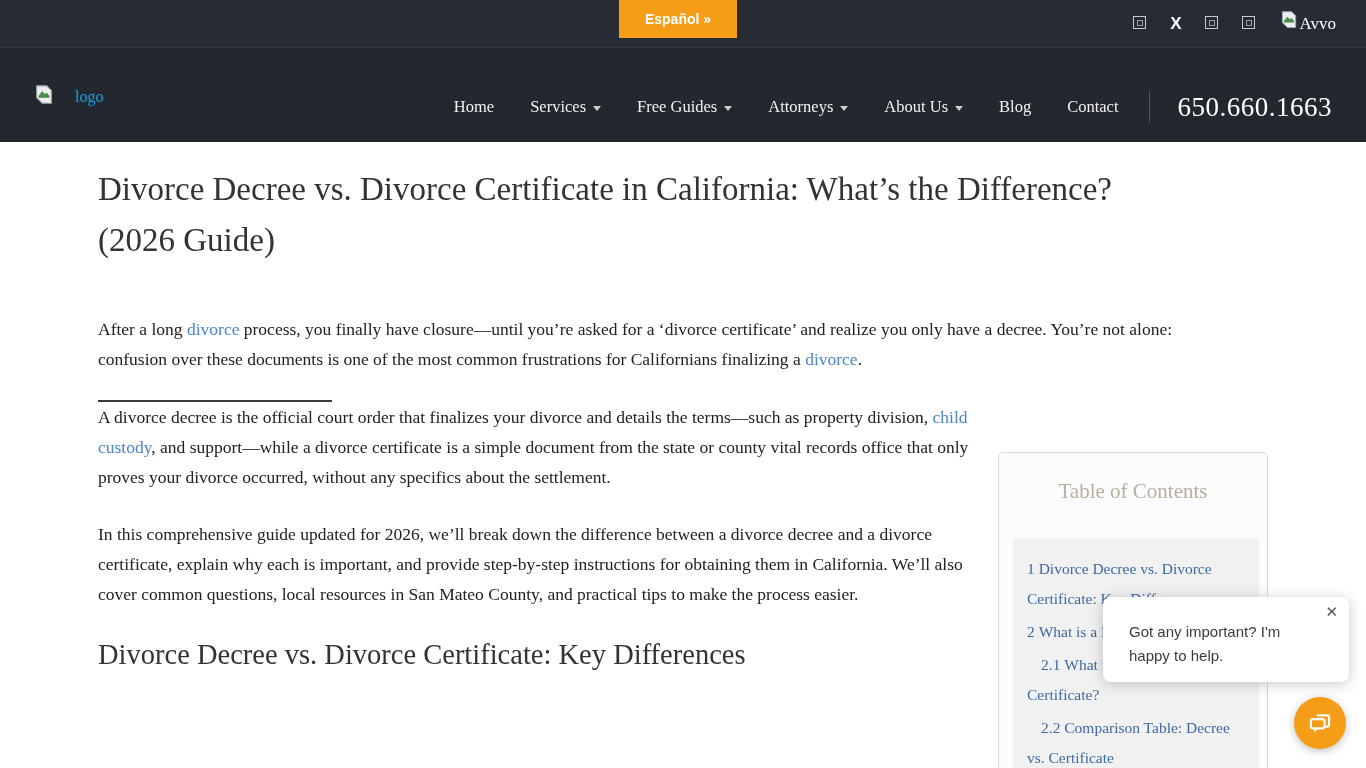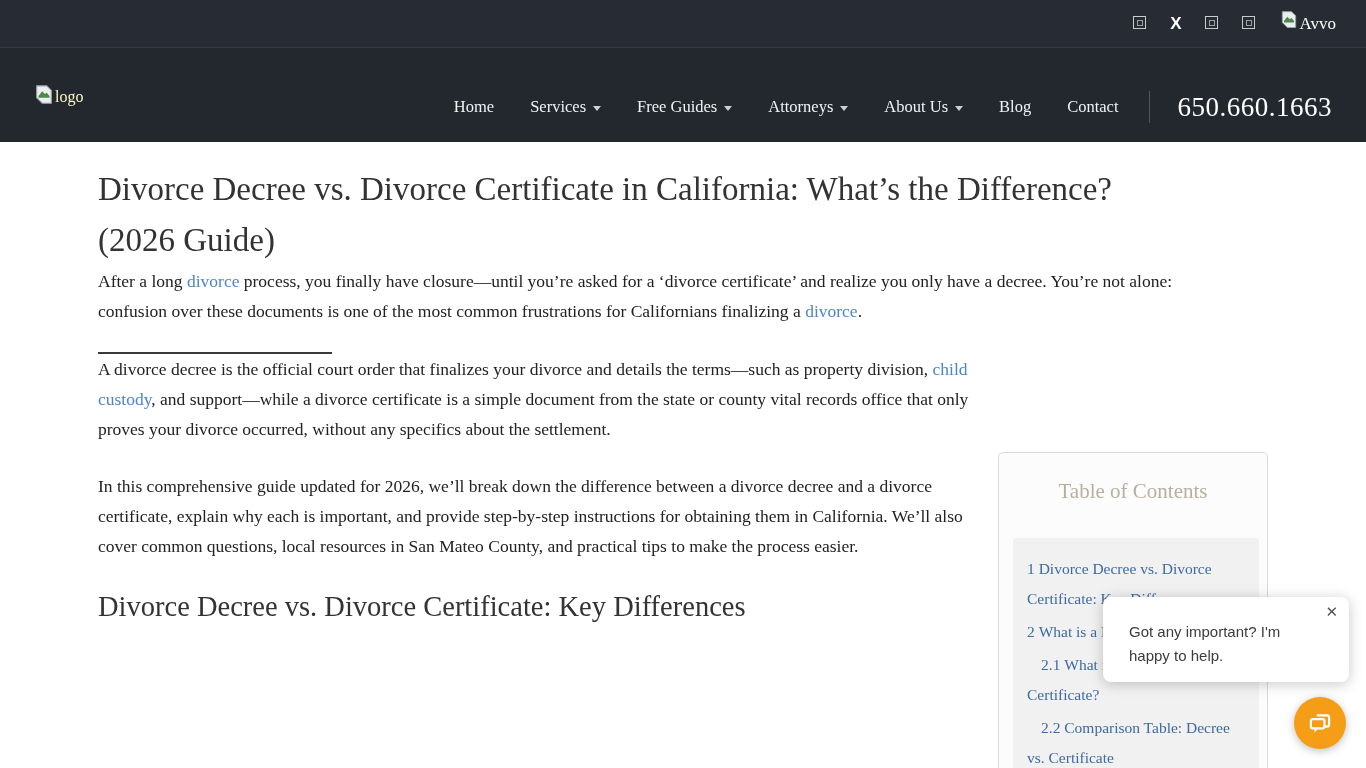--- a/index.html
+++ b/index.html
@@ -24,35 +24,35 @@
                       border:1px solid rgba(255,255,255,.55); }
   .x-glyph { color:#fff; font-family:"Liberation Sans", sans-serif; font-weight:bold;
              font-size:17px; line-height:1; }
   .avvo { display:flex; align-items:flex-start; color:#fff; font-size:17px; gap:0; }
   .avvo svg { margin-top:-4px; }
 
   
   .nav { position:absolute; top:48px; left:0; width:1366px; height:94px;
          background:#23272e; z-index:30; }
   .logo { position:absolute; left:33px; top:36px; display:flex; align-items:flex-end;
-          color:#fef9c3; font-size:16px; }
+          color:#0ea5e9; font-size:16px;gap:20px; }
   .menu { position:absolute; right:34px; top:12px; height:94px; display:flex;
           align-items:center; }
   .menu-item { color:#f2f2f2; font-size:16.5px; margin-left:36px; cursor:pointer;
                display:flex; align-items:center; white-space:nowrap; }
   .caret { display:inline-block; width:0; height:0; margin-left:7px; margin-top:2px;
            border-left:4px solid transparent; border-right:4px solid transparent;
            border-top:5px solid #cfcfcf; }
   .nav-divider { width:1px; height:32px; background:rgba(255,255,255,.22); margin-left:30px; }
   .phone { color:#fff; font-size:27px; margin-left:28px; letter-spacing:.5px; }
 
   
   .article { position:absolute; left:98px; top:164px; width:1110px; z-index:1; }
   h1.title { font-size:33px; font-weight:400; color:#333; line-height:51px;
-             width:1050px; }
+             width:1050px; margin-bottom:48px; }
   .para { font-size:17.5px; color:#222; line-height:30px; }
   .p-narrow { width:872px; }
   a.inline-link { color:#4C86C6; text-decoration:none; cursor:pointer; }
   .rule { width:234px; border:none; border-top:2px solid #3a3a3a; margin:26px 0 0 0; }
   .q-heading { font-size:19.5px; font-weight:400; color:#B3A374; margin:42px 0 20px 0; }
   .gap { height:27px; }
   h2.section { font-size:28.5px; font-weight:400; color:#333; margin:30px 0 22px 0; }
 
   
   .toc { position:absolute; left:998px; top:452px; width:270px; height:420px;
@@ -77,20 +77,21 @@
               border-radius:50%; background:#F59D17; z-index:41; cursor:pointer;
               box-shadow:0 2px 8px rgba(0,0,0,.25);
               display:flex; align-items:center; justify-content:center; }
 </style>
 </head>
 <body>
 
 <div class="frame">
 
   <div class="topbar">
+    <button class="lang-btn">Español »</button>
     <div class="social">
       <a><span class="broken-sq"></span></a>
       <a><span class="x-glyph">X</span></a>
       <a><span class="broken-sq"></span></a>
       <a><span class="broken-sq"></span></a>
       <a class="avvo">
         <svg width="20" height="20" viewBox="0 0 24 24">
           <path d="M4 2 L15 2 L20 7 L20 21 L10 21 L4 15 Z" fill="#eceff1" stroke="#9aa0a6" stroke-width="1.2"></path>
           <path d="M6 13 L10 8 L13 11 L15 9.5 L18 13 L18 15 L6 15 Z" fill="#4c8c4a"></path>
         </svg>

